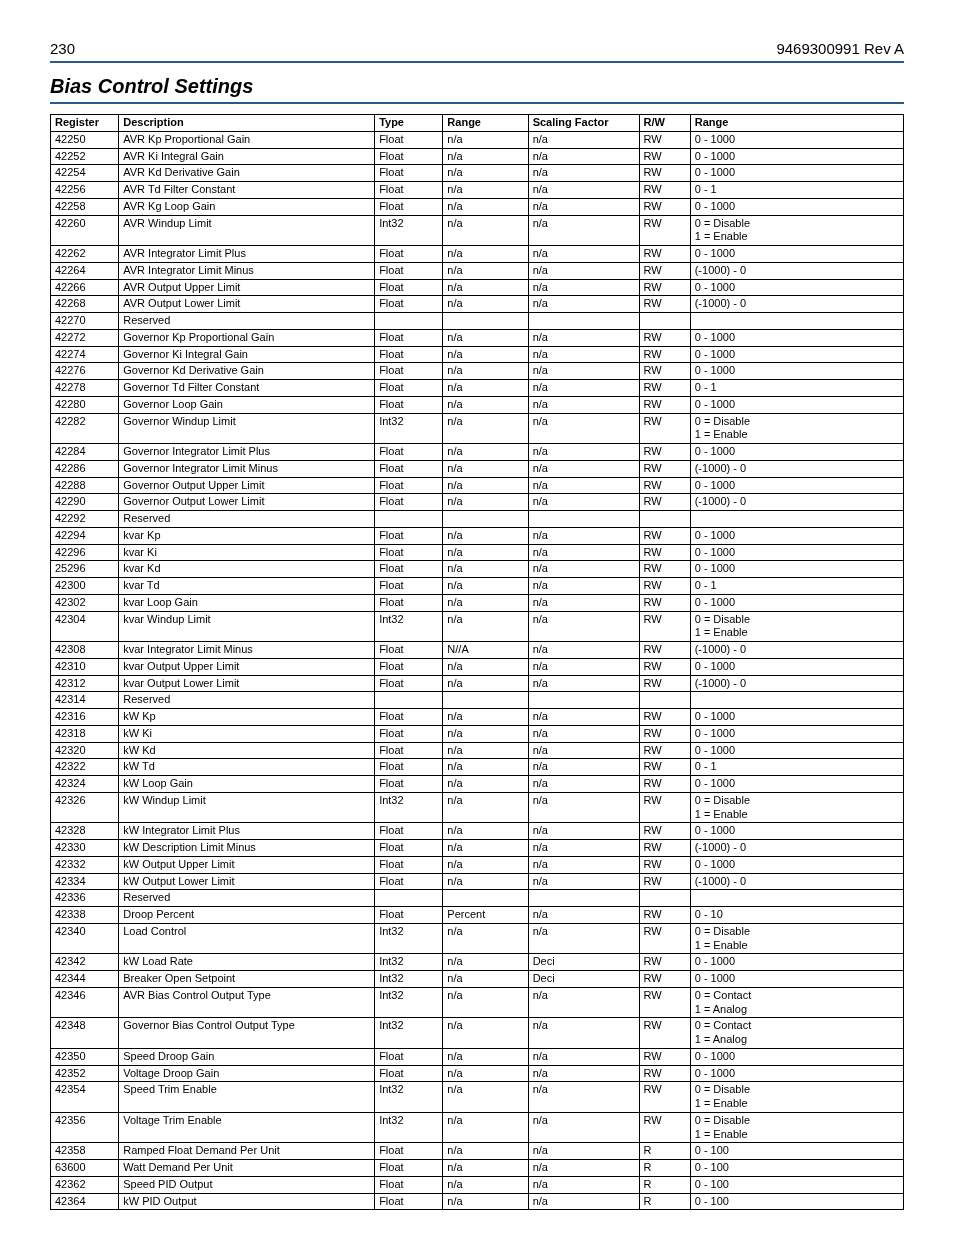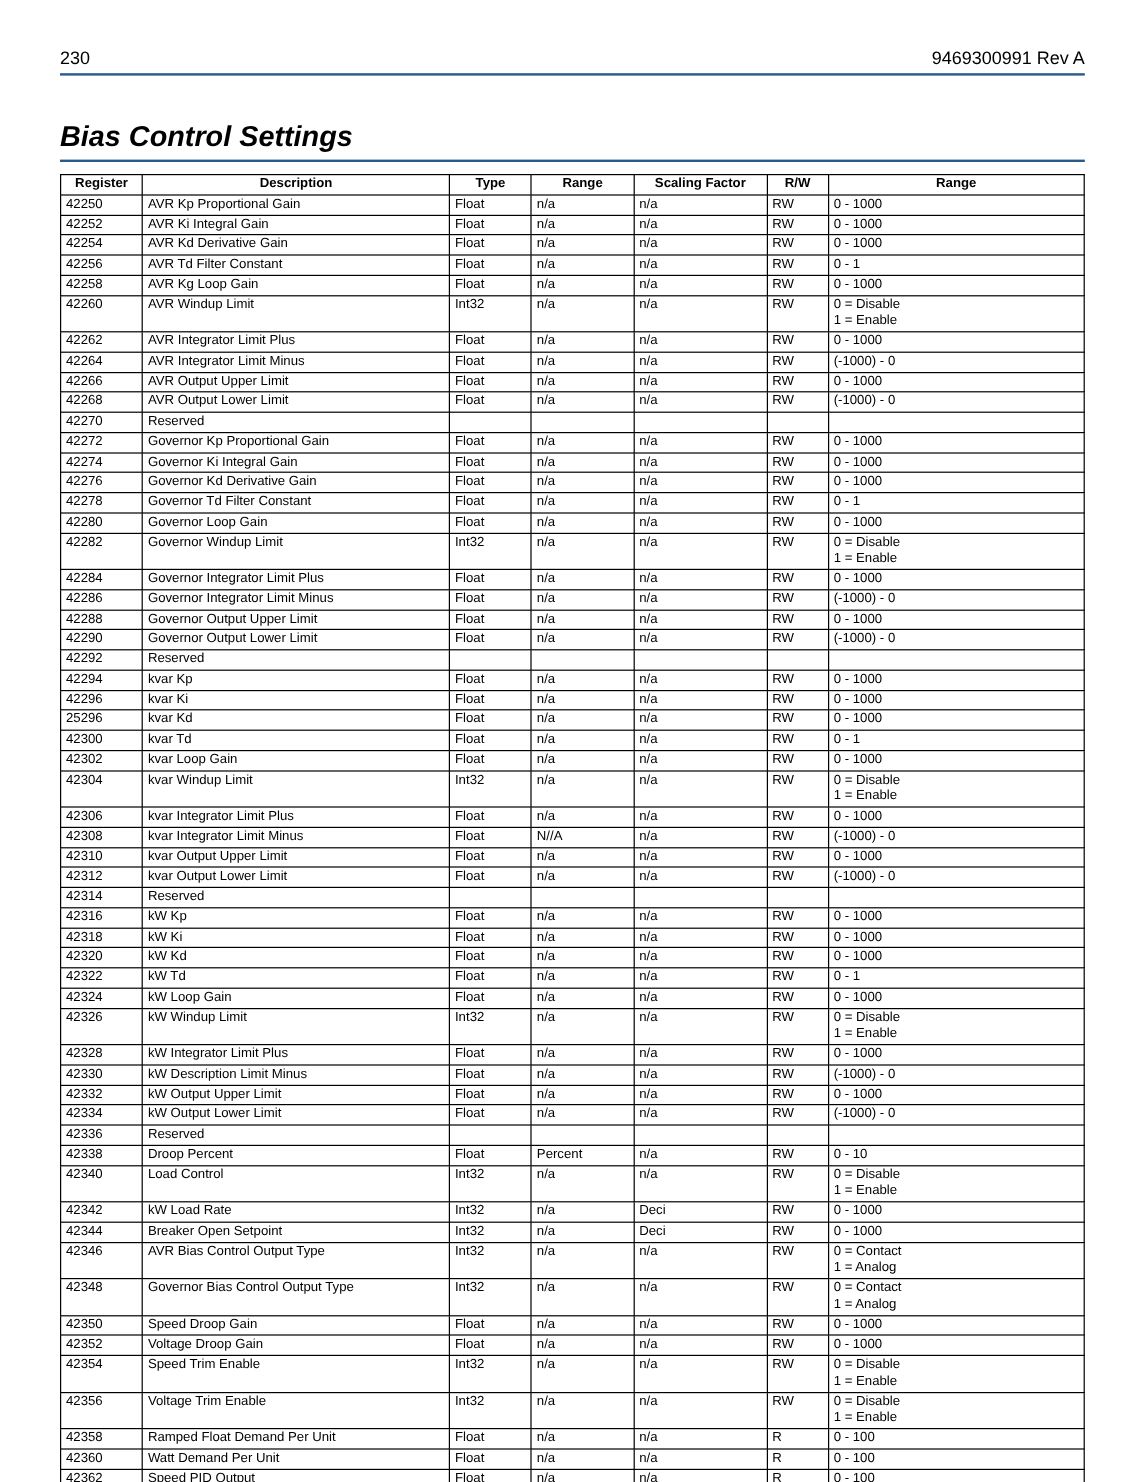--- a/index.html
+++ b/index.html
@@ -9,48 +9,47 @@
     padding: 40px 50px;
     color: #000;
     font-size: 12px;
   }
   .header-row {
     display: flex;
     justify-content: space-between;
     font-size: 15px;
     border-bottom: 2px solid #2a5a8a;
     padding-bottom: 4px;
-    margin-bottom: 38px;
+    margin-bottom: 12px;
   }
   h1.section-title {
     font-family: Arial, Helvetica, sans-serif;
     font-style: italic;
     font-weight: bold;
-    font-size: 24px;
+    font-size: 20px;
     margin: 0 0 4px 0;
     border-bottom: 2px solid #2a5a8a;
     padding-bottom: 4px;
   }
   table.register-table {
     width: 100%;
     border-collapse: collapse;
     margin-top: 10px;
     font-size: 11px;
   }
   table.register-table th,
   table.register-table td {
     border: 1px solid #000;
     padding: 1px 4px;
     text-align: left;
     vertical-align: top;
     line-height: 1.25;
   }
   table.register-table th {
     font-weight: bold;
-    text-align: center;
   }
   col.c-reg   { width: 8%; }
   col.c-desc  { width: 30%; }
   col.c-type  { width: 8%; }
   col.c-units { width: 10%; }
   col.c-scale { width: 13%; }
   col.c-rw    { width: 6%; }
   col.c-range { width: 25%; }
 </style>
 </head>
@@ -331,29 +330,20 @@
       <tr>
         <td>42304</td>
         <td>kvar Windup Limit</td>
         <td>Int32</td>
         <td>n/a</td>
         <td>n/a</td>
         <td>RW</td>
         <td>0 = Disable<br>1 = Enable</td>
       </tr>
       <tr>
-        <td>42306</td>
-        <td>kvar Integrator Limit Plus</td>
-        <td>Float</td>
-        <td>n/a</td>
-        <td>n/a</td>
-        <td>RW</td>
-        <td>0 - 1000</td>
-      </tr>
-      <tr>
         <td>42308</td>
         <td>kvar Integrator Limit Minus</td>
         <td>Float</td>
         <td>N//A</td>
         <td>n/a</td>
         <td>RW</td>
         <td>(-1000) - 0</td>
       </tr>
       <tr>
         <td>42310</td>
@@ -574,21 +564,21 @@
       <tr>
         <td>42358</td>
         <td>Ramped Float Demand Per Unit</td>
         <td>Float</td>
         <td>n/a</td>
         <td>n/a</td>
         <td>R</td>
         <td>0 - 100</td>
       </tr>
       <tr>
-        <td>42360</td>
+        <td>63600</td>
         <td>Watt Demand Per Unit</td>
         <td>Float</td>
         <td>n/a</td>
         <td>n/a</td>
         <td>R</td>
         <td>0 - 100</td>
       </tr>
       <tr>
         <td>42362</td>
         <td>Speed PID Output</td>

